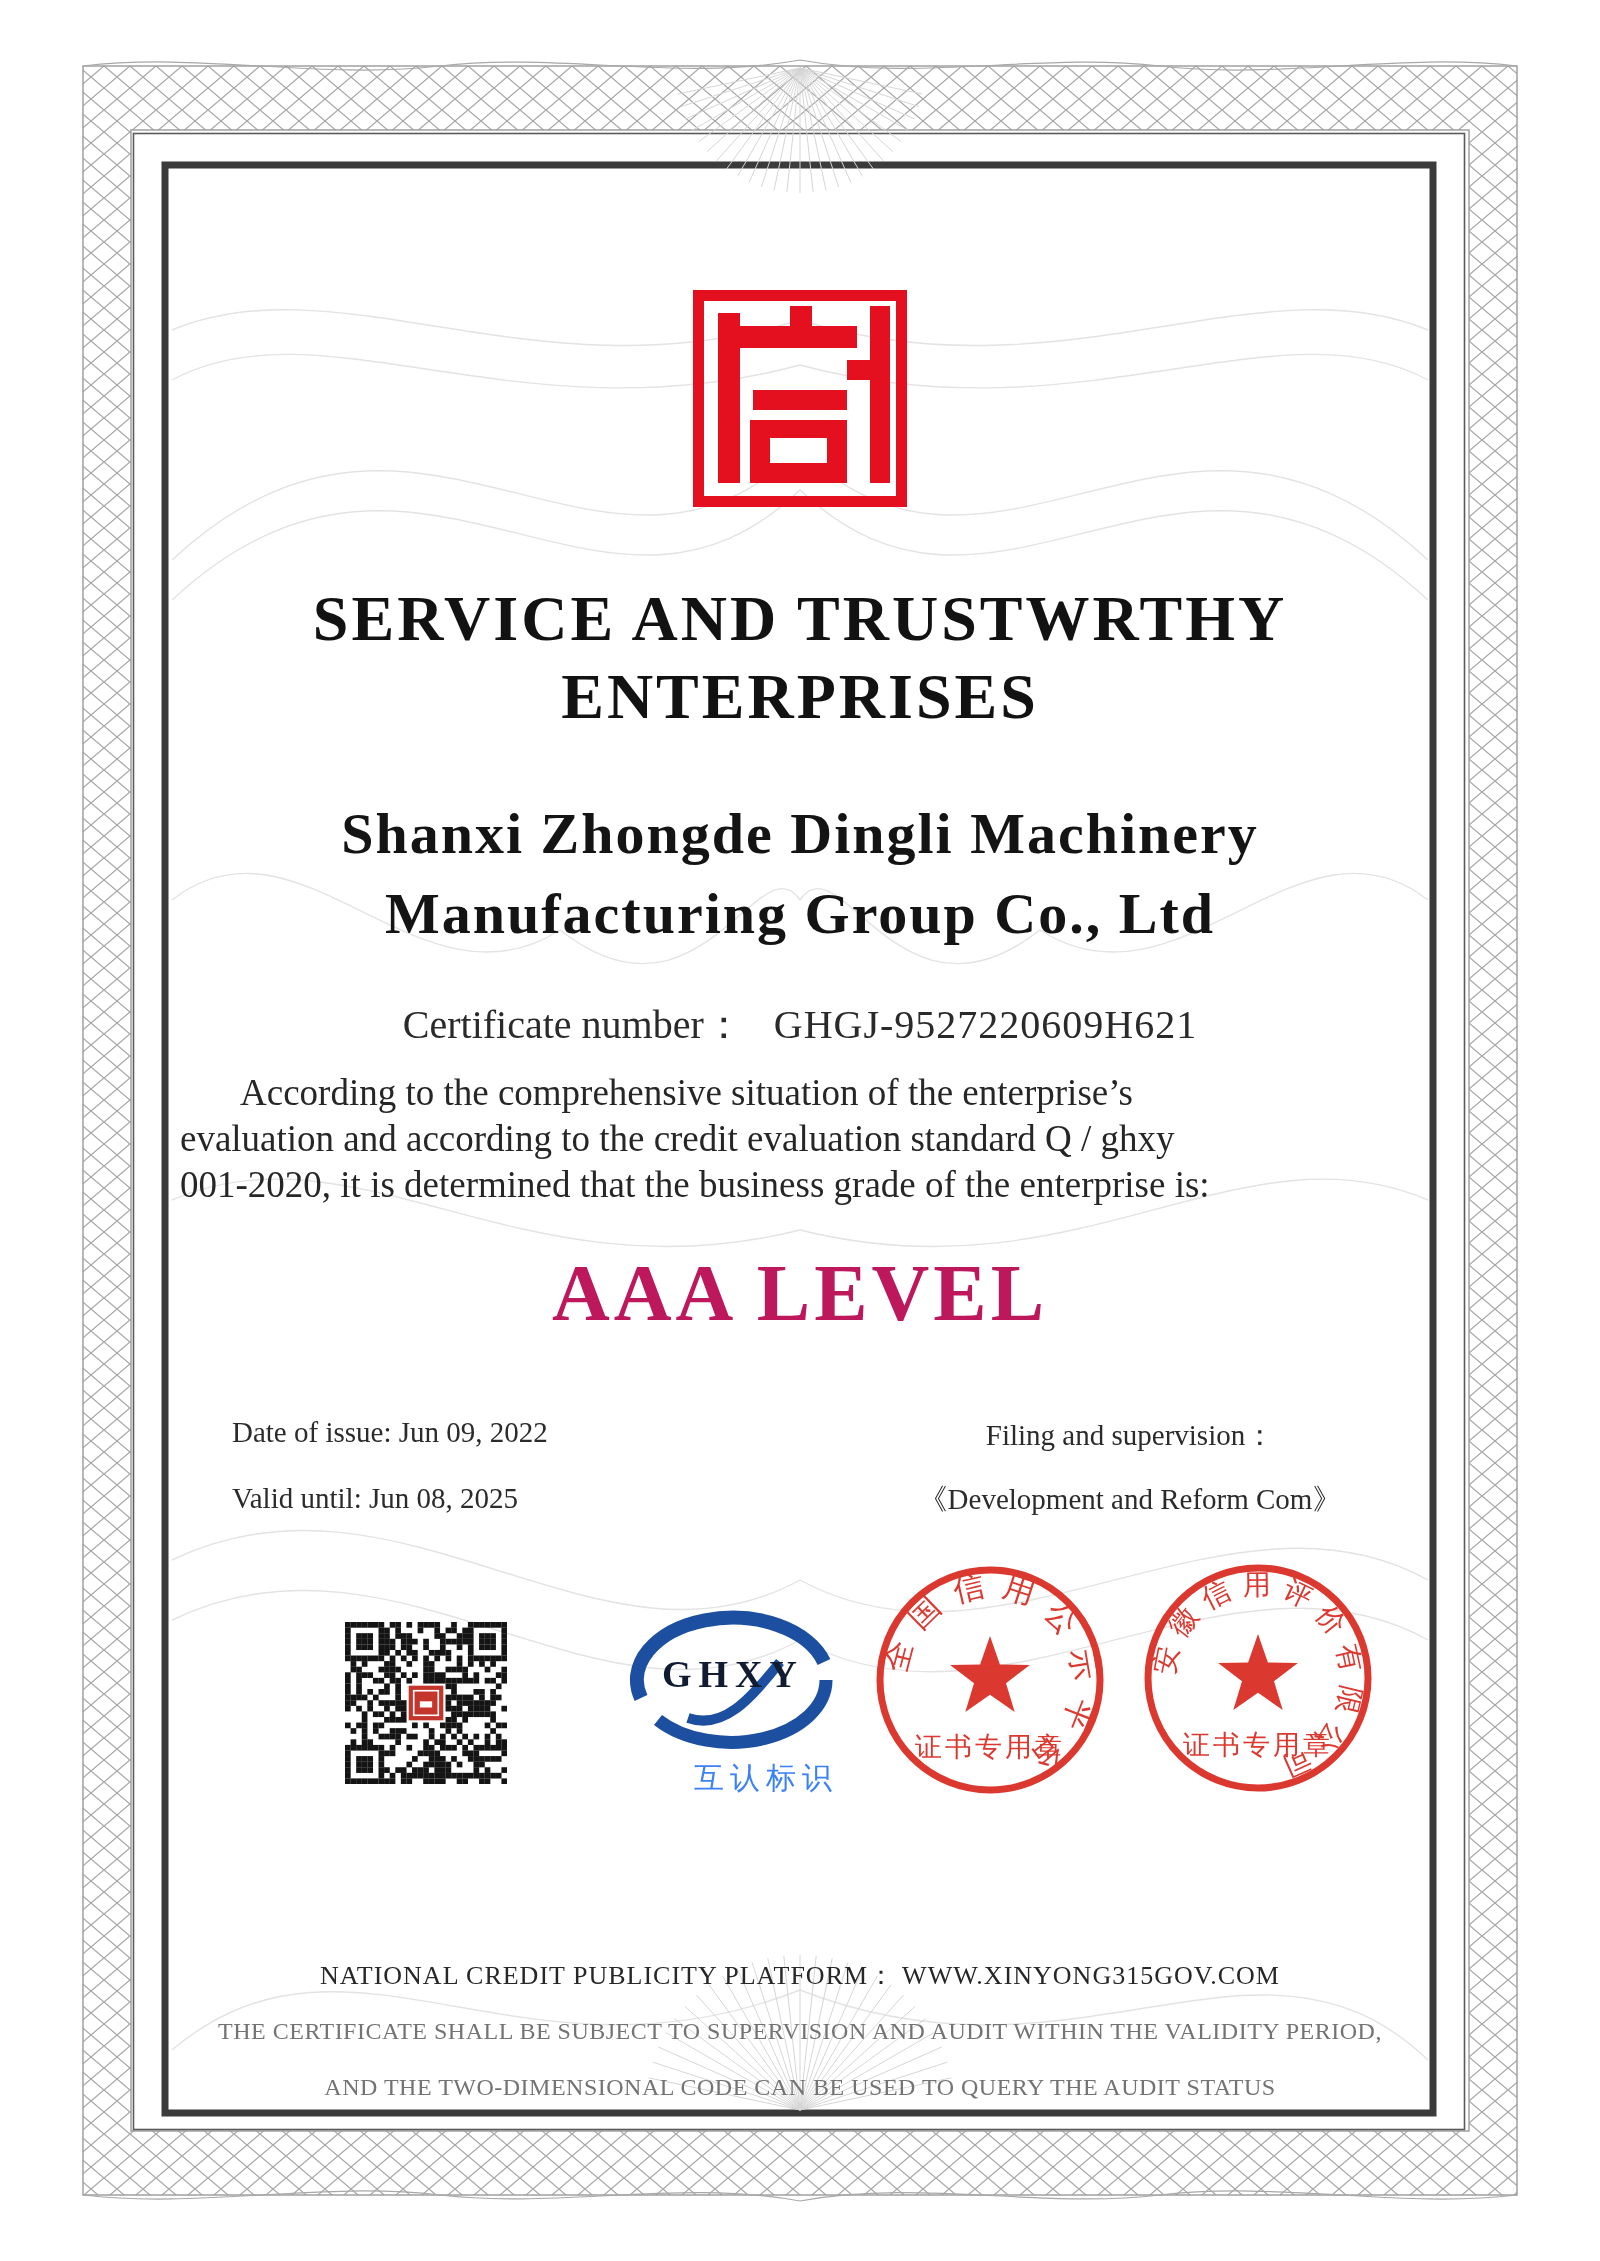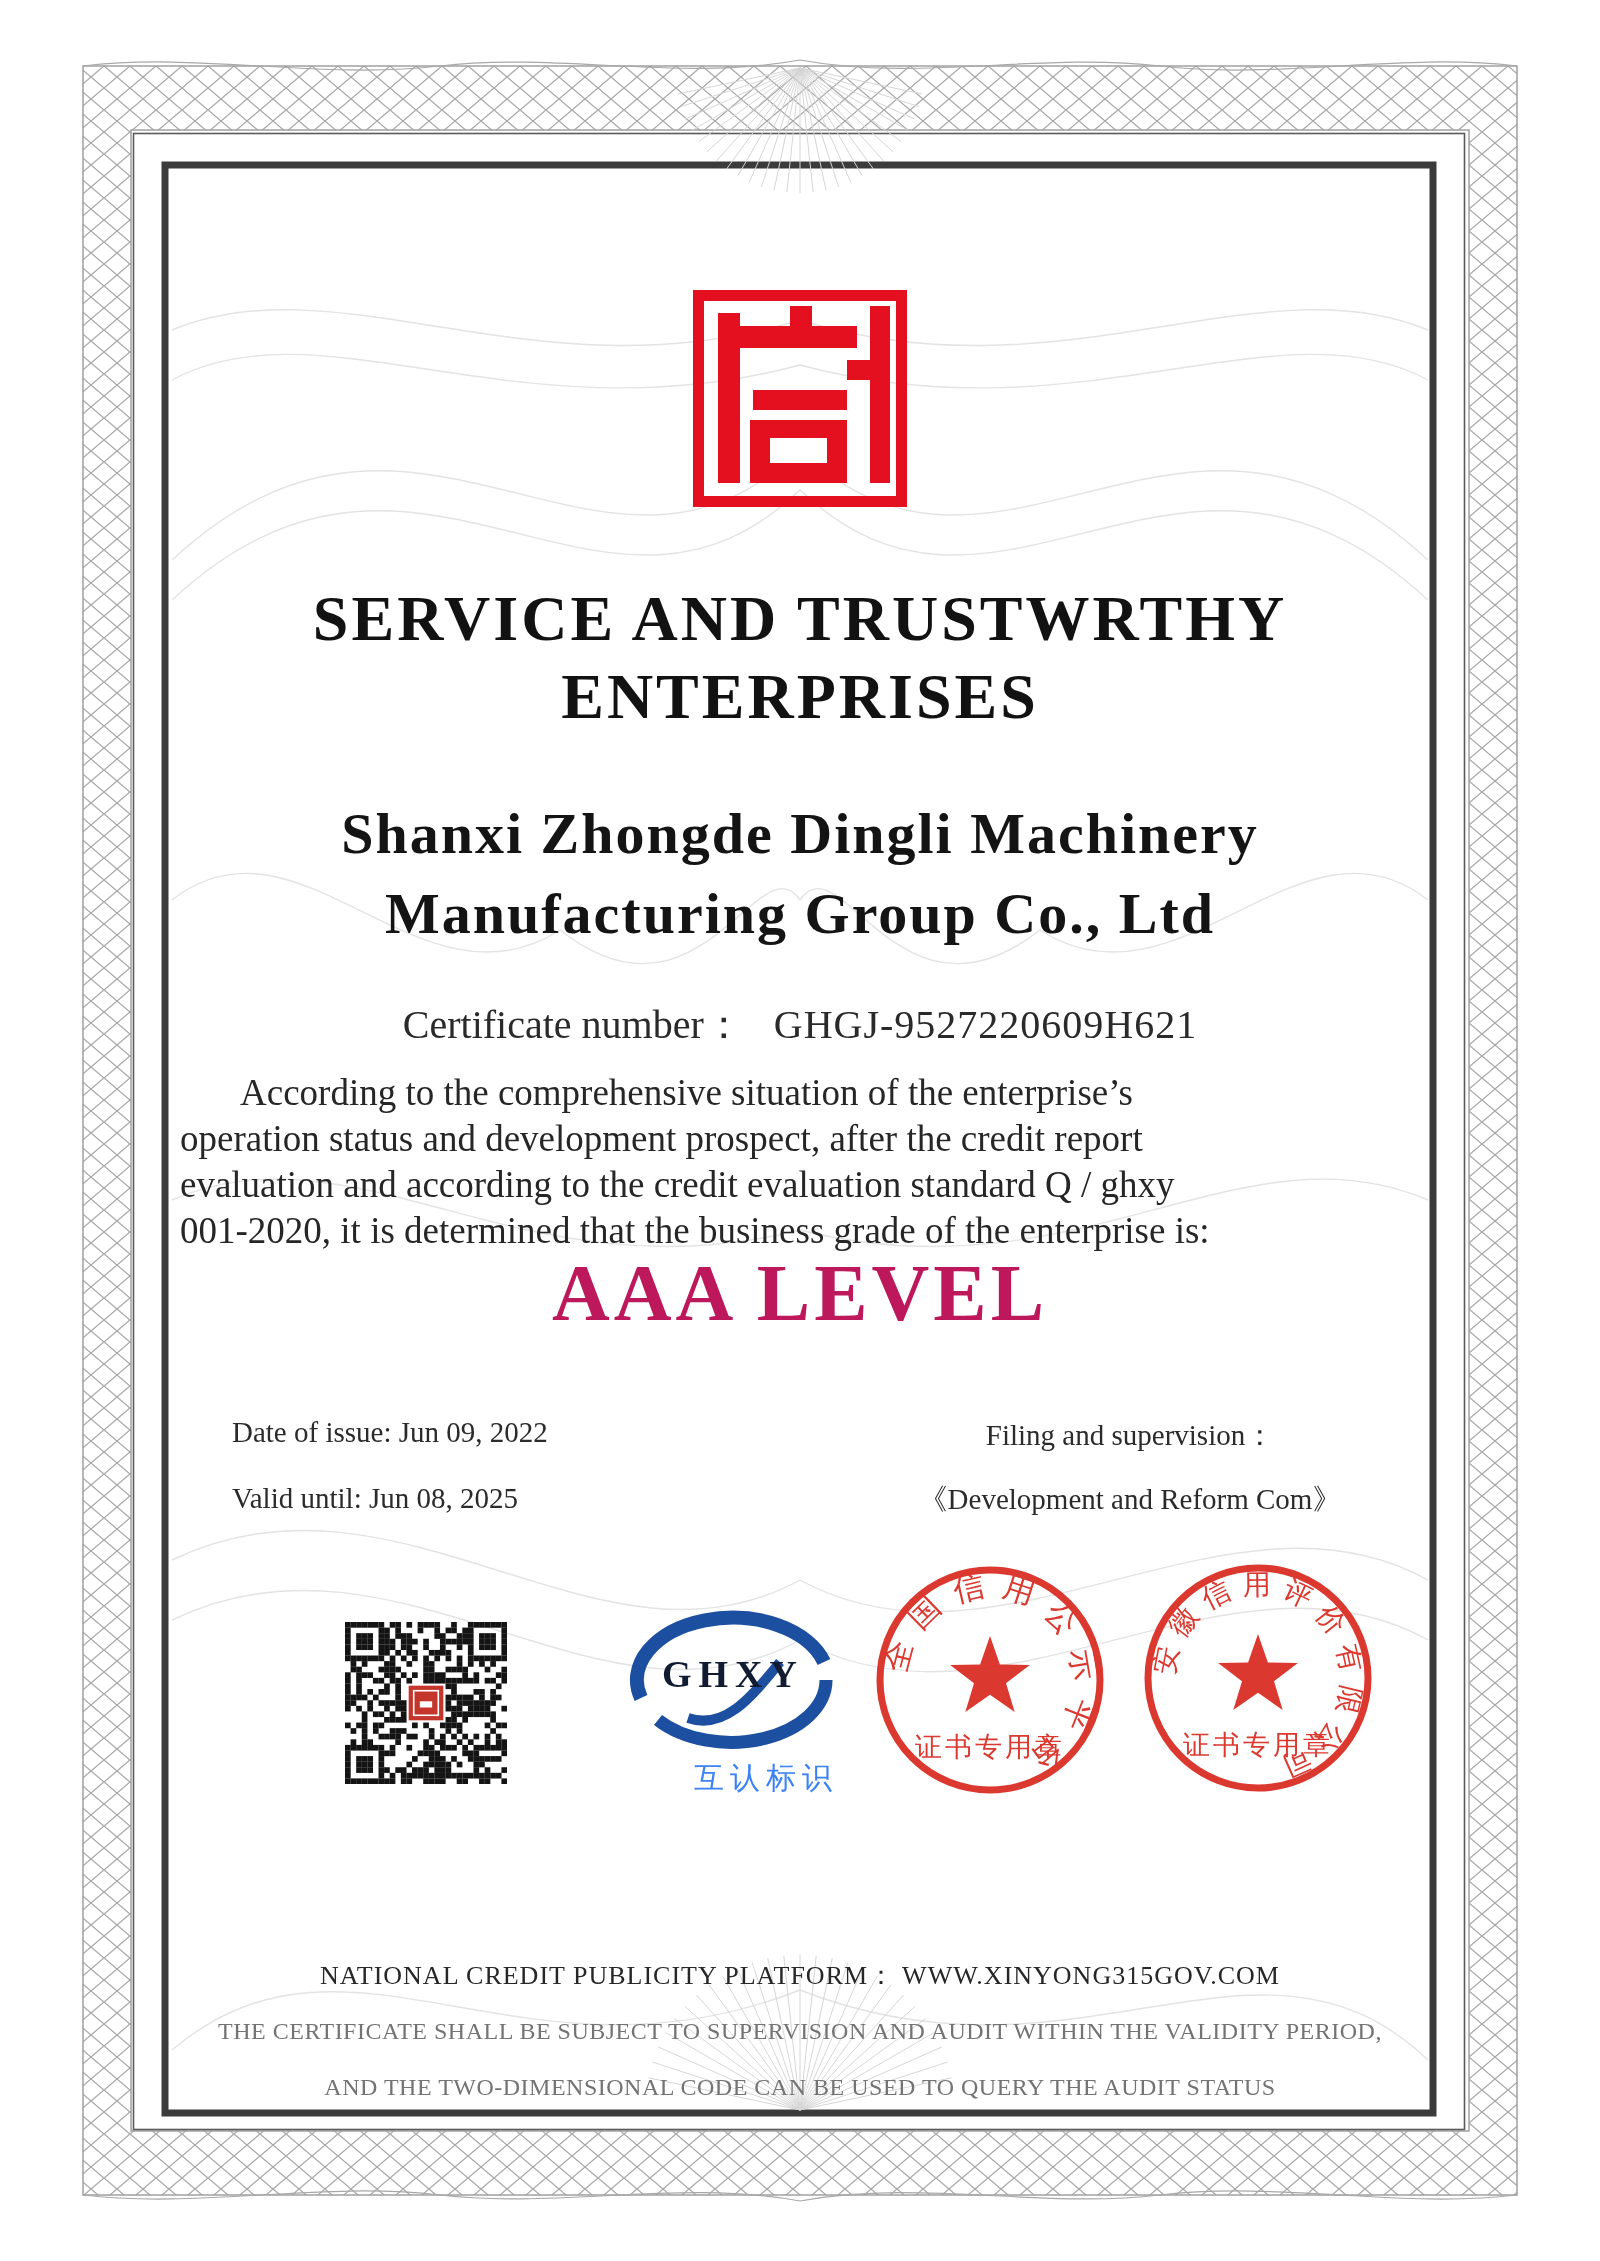--- a/index.html
+++ b/index.html
@@ -132,21 +132,20 @@
 
   <div class="abs ctr company-line" style="top:794px;">Shanxi Zhongde Dingli Machinery</div>
   <div class="abs ctr company-line" style="top:874px;">Manufacturing Group Co., Ltd</div>
 
   <div class="abs ctr certline" style="top:997px;">
     <span>Certificate number：</span><span class="val">GHGJ-9527220609H621</span>
   </div>
 
   <div class="abs para" style="top:1070px;">
     <div class="l1">According to the comprehensive situation of the enterprise’s</div>
-    <div>operation status and development prospect, after the credit report</div>
     <div>evaluation and according to the credit evaluation standard Q / ghxy</div>
     <div>001-2020, it is determined that the business grade of the enterprise is:</div>
   </div>
 
   <div class="abs ctr grade" style="top:1252px;color:#be185d;">AAA LEVEL</div>
 
   <div class="abs meta" style="left:232px;top:1416px;">Date of issue: Jun 09, 2022</div>
   <div class="abs meta" style="left:232px;top:1482px;">Valid until: Jun 08, 2025</div>
 
   <div class="abs meta fil" style="left:870px;top:1416px;">Filing and supervision：</div>

